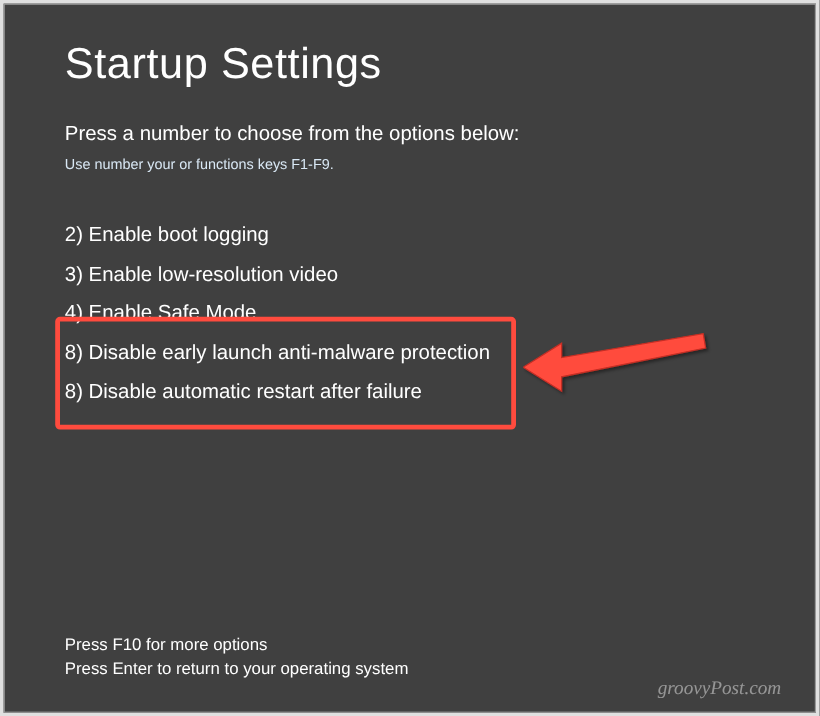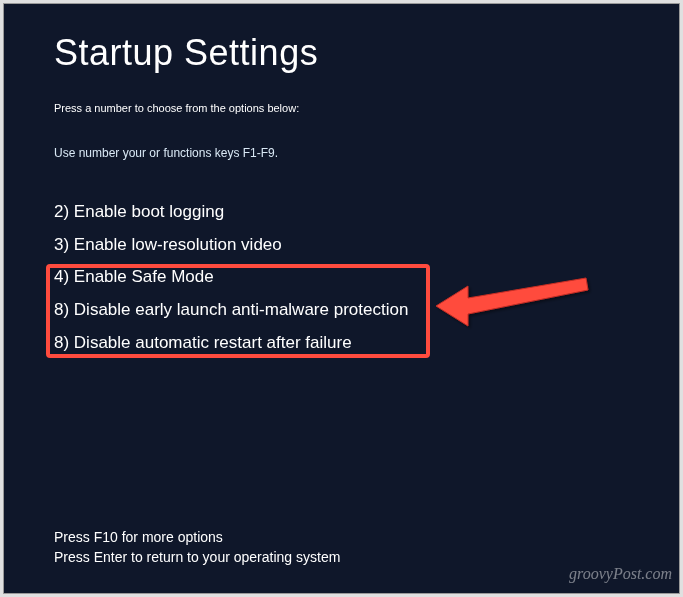--- a/index.html
+++ b/index.html
@@ -14,35 +14,35 @@
       font-family: "Segoe UI Light", "Segoe UI", Arial, sans-serif;
       position: relative;
       overflow: hidden;
     }
     .frame {
       position: absolute;
       top: 3px;
       left: 3px;
       right: 3px;
       bottom: 3px;
-      background: #0f172a;
+      background: #404040;
       border: 1px solid #999;
       color: #ffffff;
       padding: 28px 50px 20px 50px;
     }
     .title {
       font-size: 36px;
       font-weight: 300;
       letter-spacing: 0.5px;
       margin-bottom: 28px;
     }
     .subtitle {
-      font-size: 11px;
+      font-size: 17px;
       font-weight: 300;
-      margin-bottom: 32px;
+      margin-bottom: 8px;
     }
     .instruction {
       font-size: 12px;
       font-weight: 300;
       color: #d9e8f5;
       margin-bottom: 40px;
     }
     .options {
       font-size: 17px;
       font-weight: 300;
@@ -72,21 +72,21 @@
       bottom: 28px;
       left: 50px;
       font-size: 14px;
       font-weight: 300;
     }
     .footer-line {
       margin-top: 4px;
     }
     .watermark {
       position: absolute;
-      right: 7px;
+      right: 28px;
       bottom: 10px;
       font-family: Georgia, "Times New Roman", serif;
       font-style: italic;
       font-size: 16px;
       color: rgba(255,255,255,0.45);
     }
   </style>
 </head>
 <body>
 

